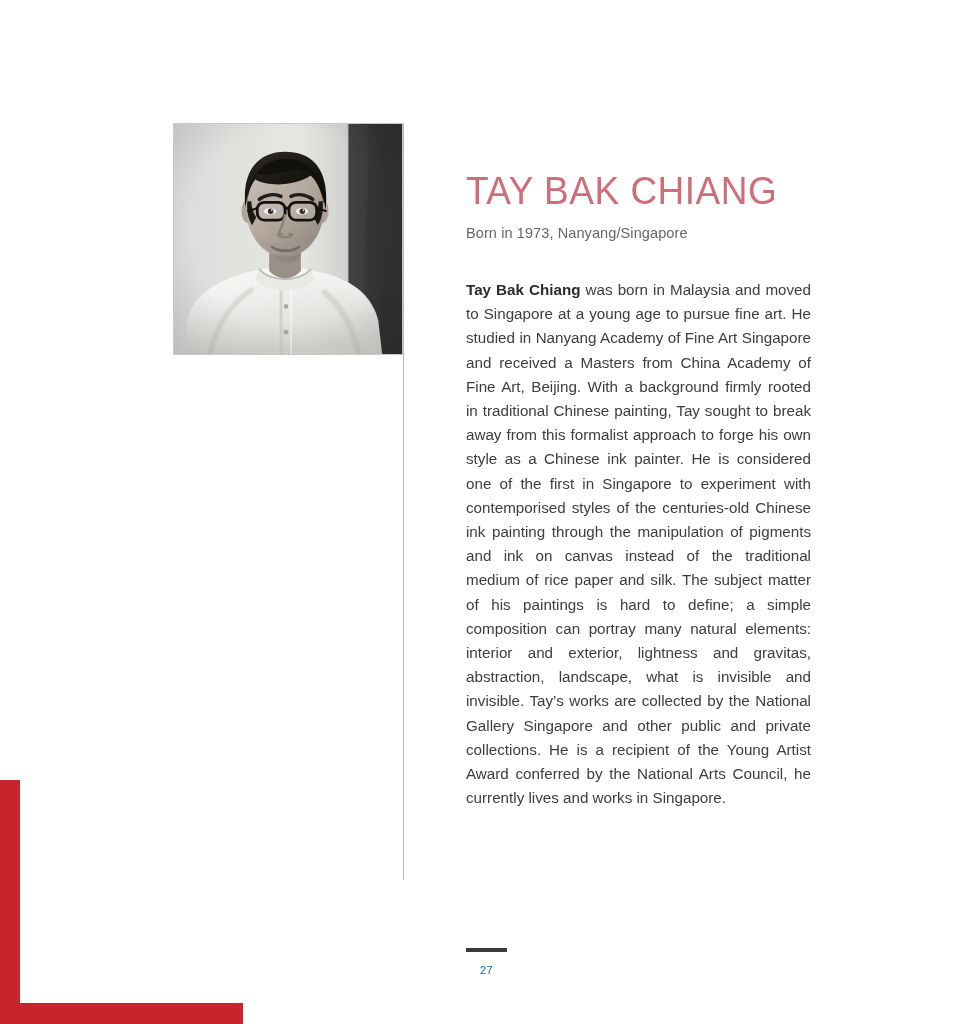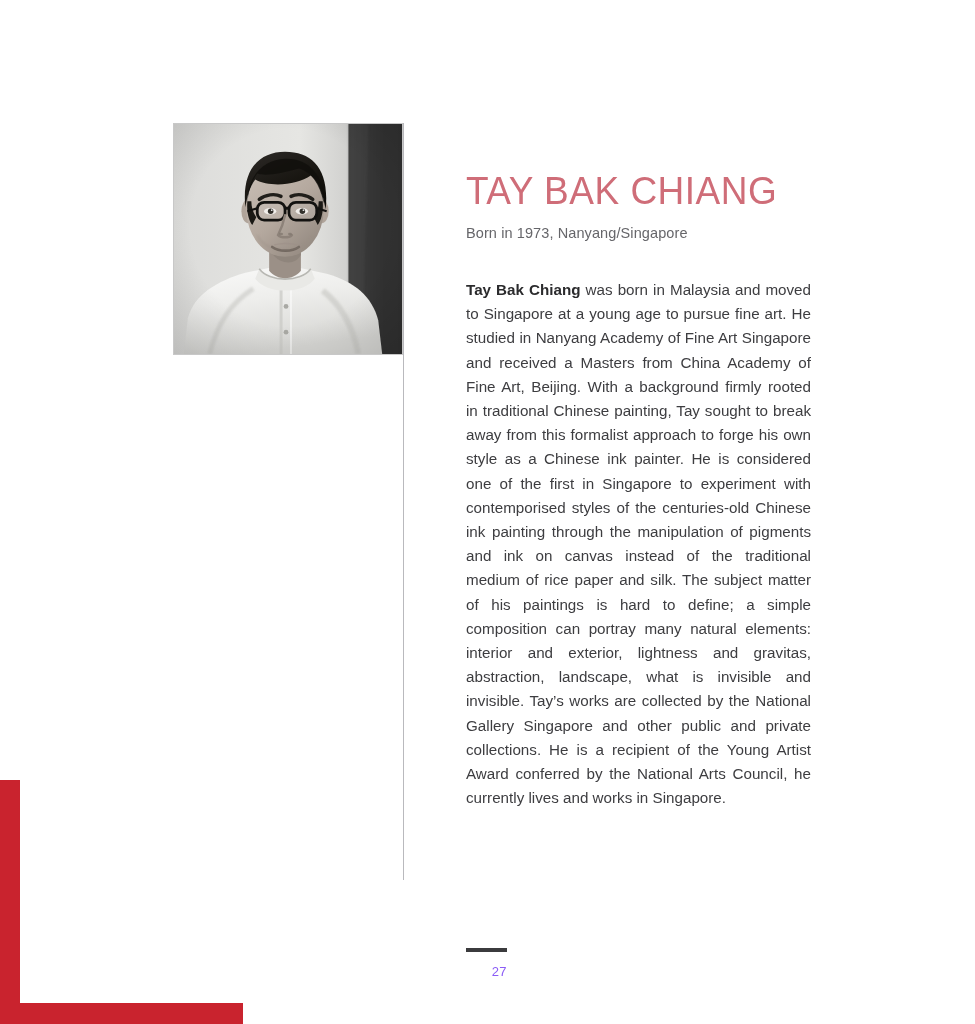--- a/index.html
+++ b/index.html
@@ -139,24 +139,24 @@
     width: 45px;
     text-align: center;
   }
   .folio-rule {
     width: 41px;
     height: 4px;
     background: #3b3b3d;
     margin: 0 0 12px 0;
   }
   .folio-number {
-    font-size: 13px;
-    color: #8b5cf6;
+    font-size: 11px;
+    color: #0369a1;
     letter-spacing: 0.4px;
-    text-align: right;
+    text-align: center;
     display: block;
     width: 41px;
   }
 </style>
 </head>
 <body>
 
 <div class="page">
 
   <div class="corner-bracket">

